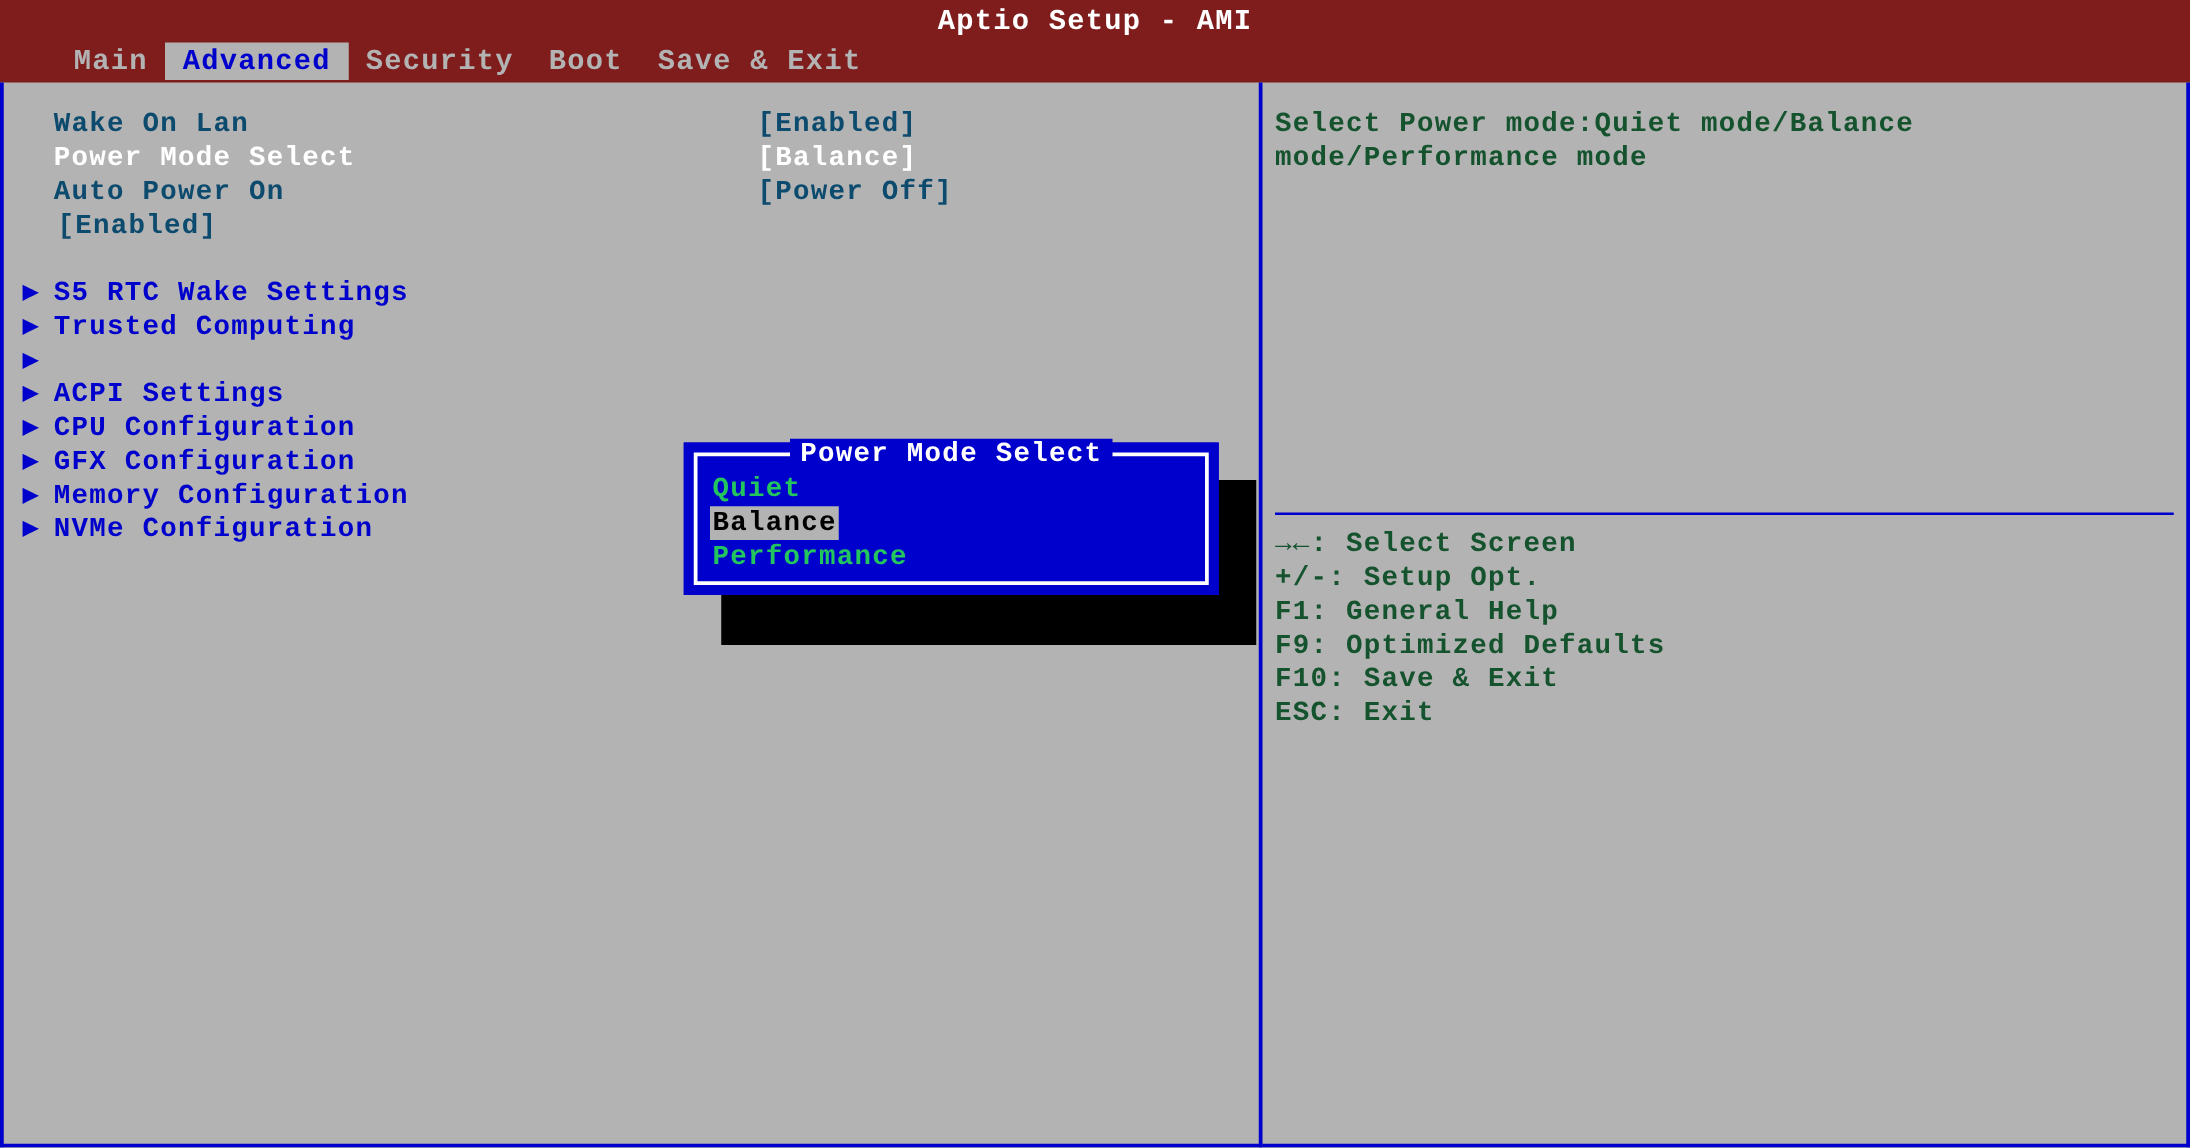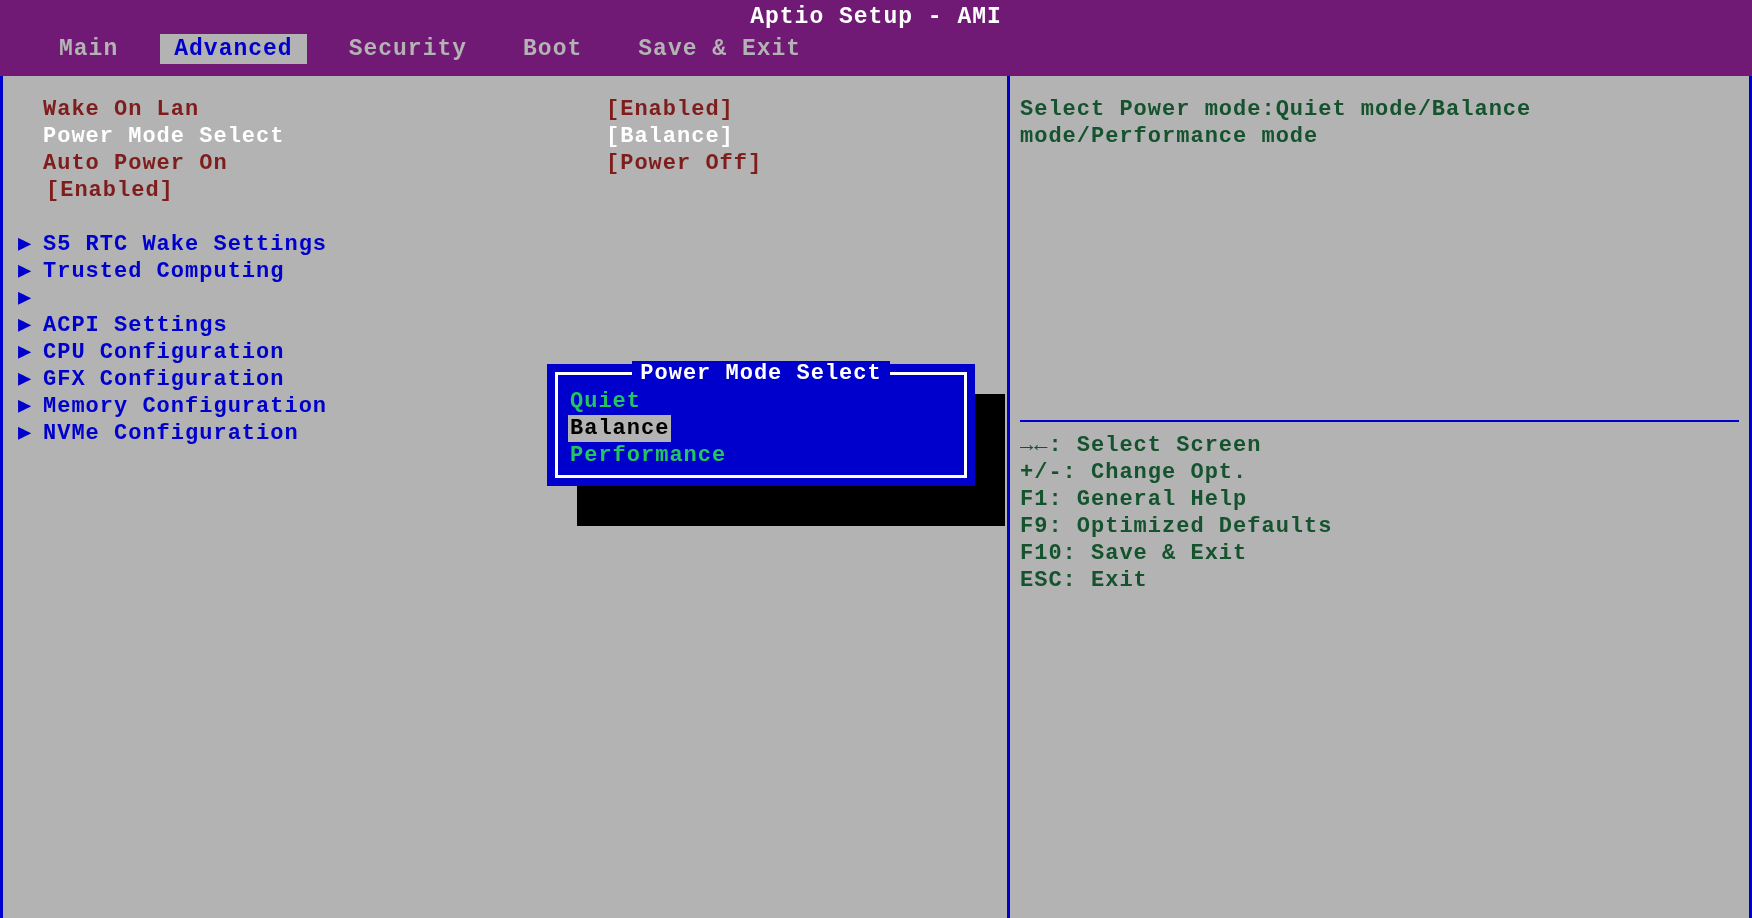--- a/index.html
+++ b/index.html
@@ -8,34 +8,33 @@
     font-size: 22px;
     font-weight: bold;
     background: #b3b3b3;
     width: 1752px;
     height: 918px;
     overflow: hidden;
     position: relative;
     letter-spacing: 1px;
   }
   .header-bar {
-    background: #701a75;
+    background: #7f1d1d;
     color: #fff;
-    height: 76px;
+    height: 66px;
   }
   .title {
     text-align: center;
     padding: 4px 0;
     font-size: 23px;
   }
   .tabs {
     display: flex;
     padding-left: 45px;
     font-size: 23px;
-    gap: 28px;
   }
   .tab {
     padding: 2px 14px;
     color: #b3b3b3;
     cursor: pointer;
   }
   .tab.active {
     background: #b3b3b3;
     color: #0000cc;
   }
@@ -55,21 +54,21 @@
     border: 3px solid #0000cc;
     border-top: none;
     border-left: none;
     padding: 20px 10px 10px 10px;
     color: #14532d;
     display: flex;
     flex-direction: column;
   }
   .setting-row {
     display: flex;
-    color: #7f1d1d;
+    color: #0c4a6e;
     line-height: 27px;
     cursor: pointer;
   }
   .setting-row.selected {
     color: #fff;
   }
   .setting-label {
     width: 560px;
     padding-left: 30px;
   }
@@ -236,20 +235,20 @@
       </div>
     </div>
 
   </div>
 
   <div class="right-panel">
     <div class="help-text">Select Power mode:Quiet mode/Balance mode/Performance mode</div>
     <div class="help-fill"></div>
     <div class="hr"></div>
     <div class="key-help">→←: Select Screen</div>
-    <div class="key-help">+/-: Change Opt.</div>
+    <div class="key-help">+/-: Setup Opt.</div>
     <div class="key-help">F1: General Help</div>
     <div class="key-help">F9: Optimized Defaults</div>
     <div class="key-help">F10: Save &amp; Exit</div>
     <div class="key-help">ESC: Exit</div>
     <div class="right-spacer"></div>
   </div>
 </div>
 
 </body></html>

